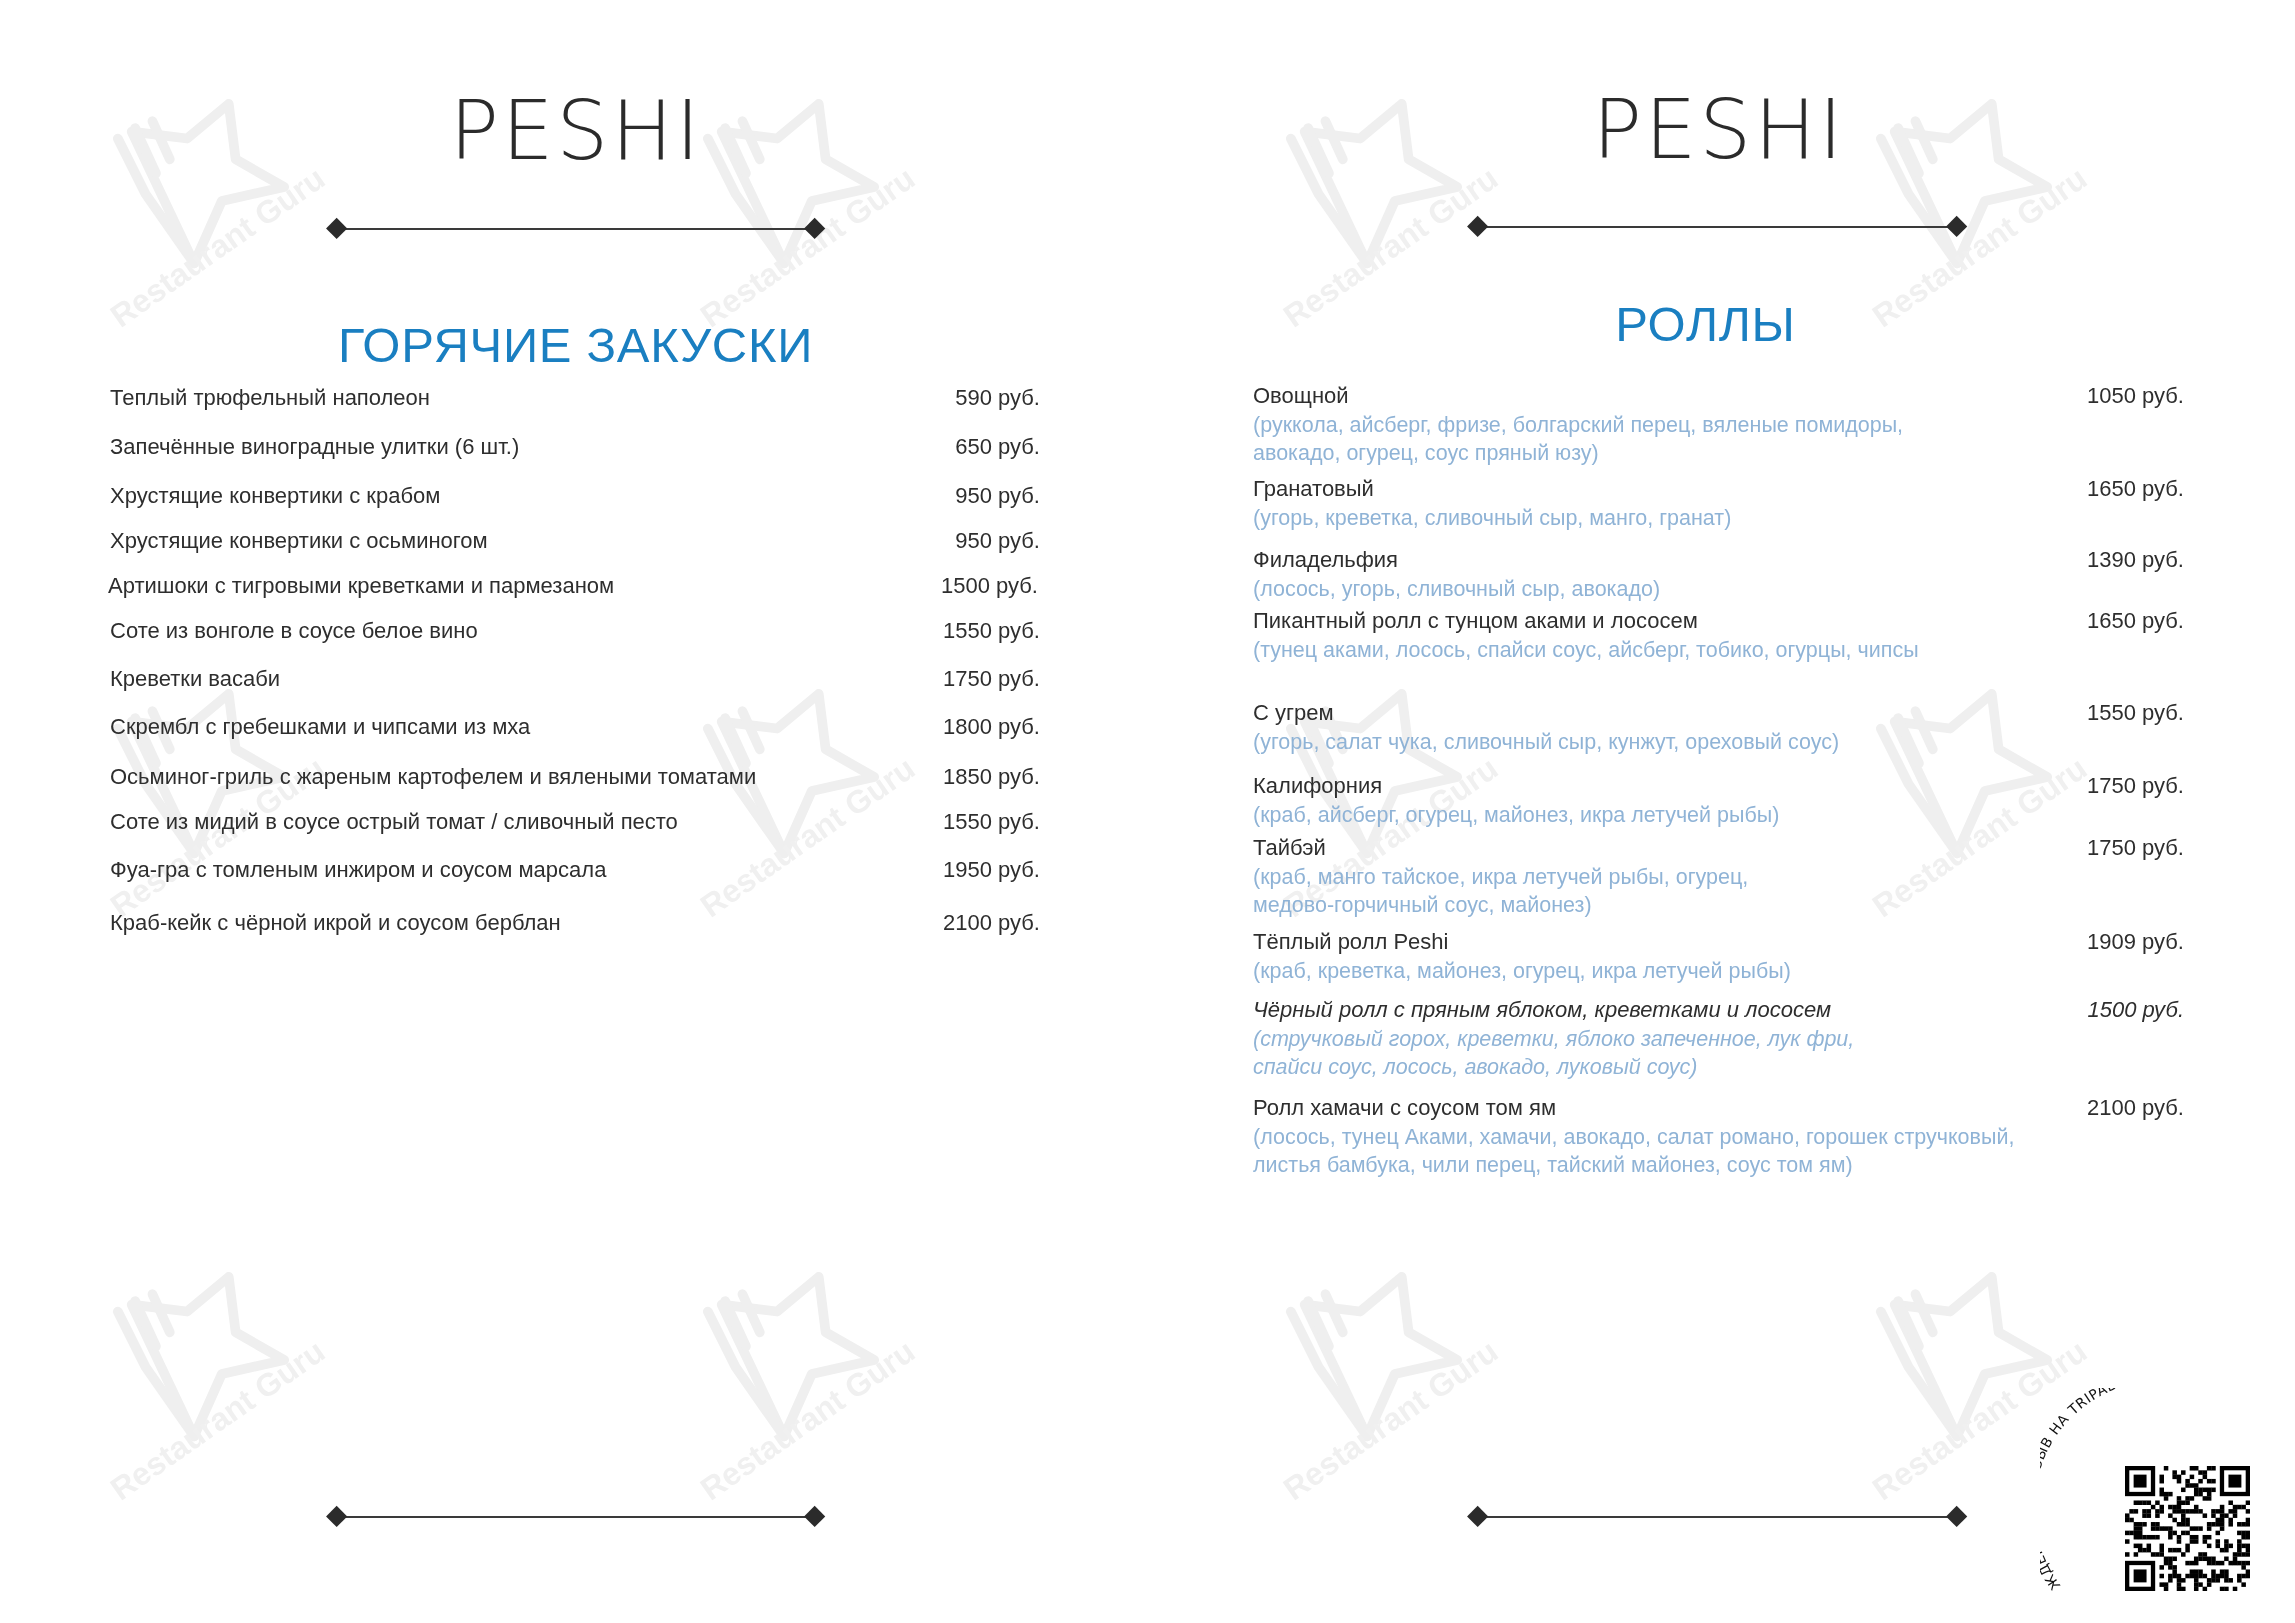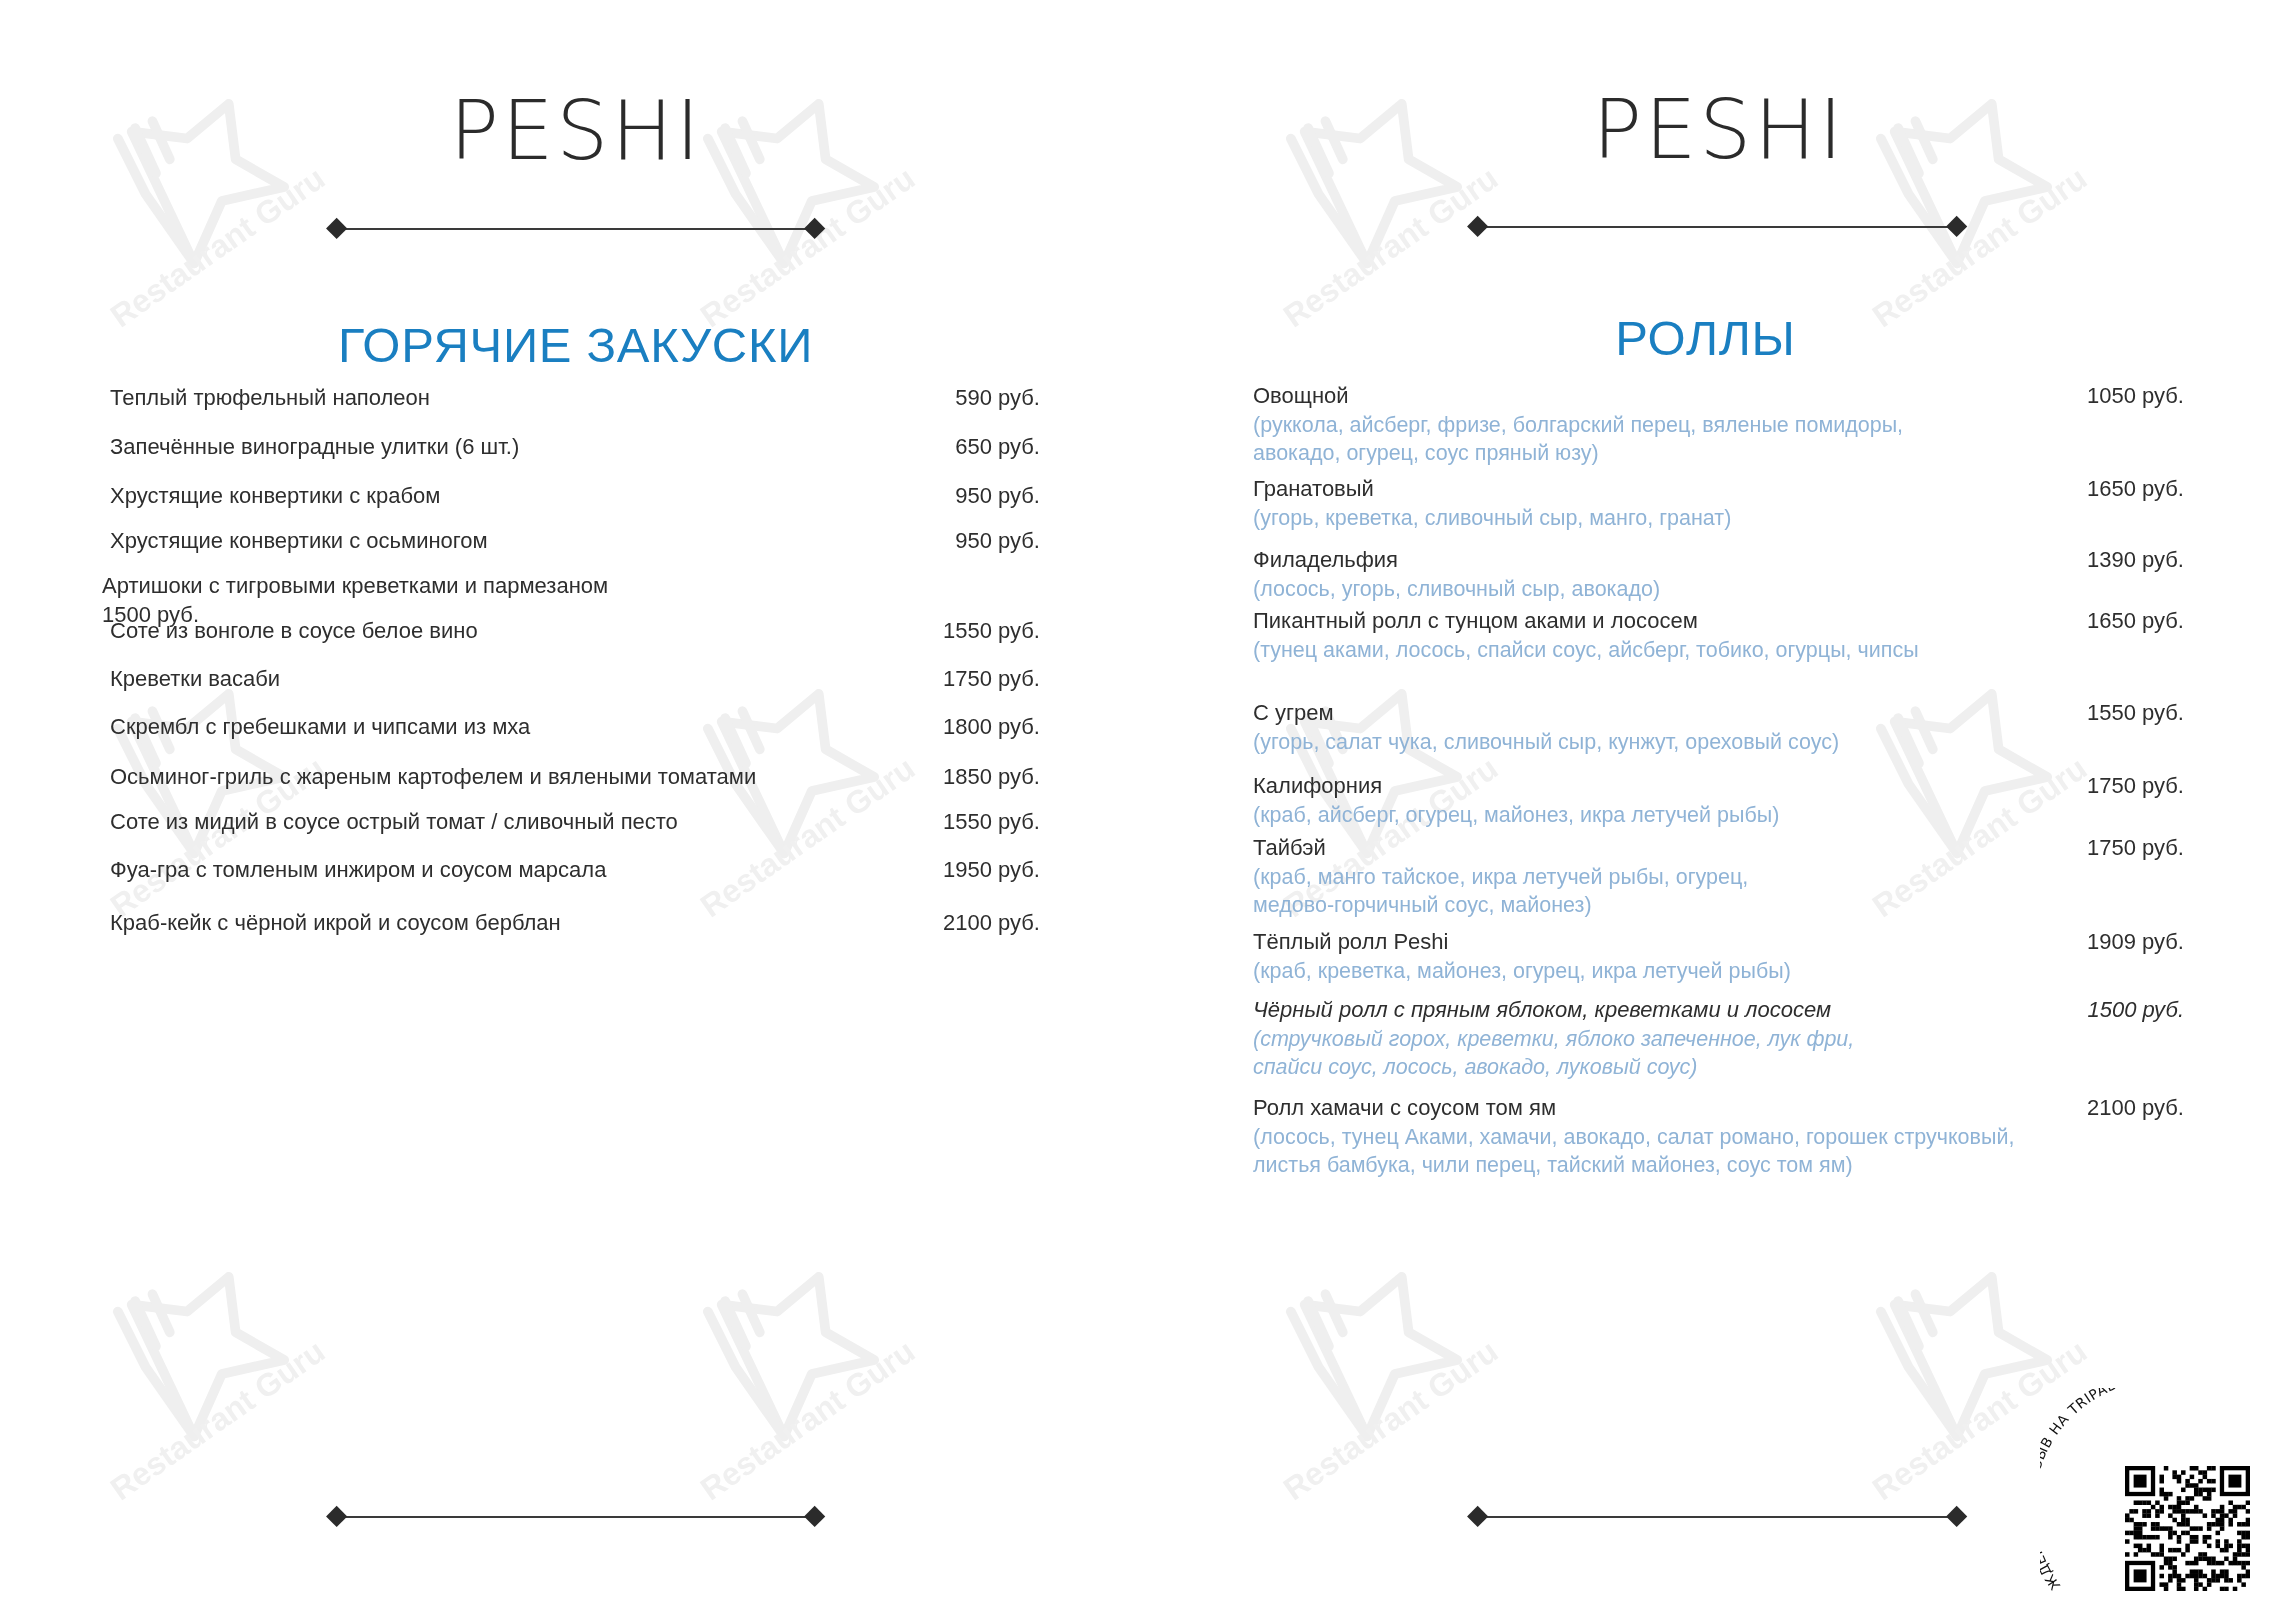--- a/index.html
+++ b/index.html
@@ -130,21 +130,21 @@
       <span class="item-price">650 руб.</span>
     </div>
     <div class="row" style="left: 110px; top: 482px; width: 930px; text-align: right;">
       <span class="item-name">Хрустящие конвертики с крабом</span>
       <span class="item-price">950 руб.</span>
     </div>
     <div class="row" style="left: 110px; top: 527px; width: 930px;">
       <span class="item-name">Хрустящие конвертики с осьминогом</span>
       <span class="item-price">950 руб.</span>
     </div>
-    <div class="row" style="left: 102px; top: 572px; width: 930px; flex-direction: column;">
+    <div class="row" style="left: 108px; top: 572px; width: 930px;">
       <span class="item-name">Артишоки с тигровыми креветками и пармезаном</span>
       <span class="item-price">1500 руб.</span>
     </div>
     <div class="row" style="left: 110px; top: 617px; width: 930px;">
       <span class="item-name">Соте из вонголе в соусе белое вино</span>
       <span class="item-price">1550 руб.</span>
     </div>
     <div class="row" style="left: 110px; top: 665px; width: 930px;">
       <span class="item-name">Креветки васаби</span>
       <span class="item-price">1750 руб.</span>
@@ -178,21 +178,21 @@
 </div>
 
 <div class="logo" style="left:1511px; top:89px;">PESHI</div>
 
 <div>
   <div class="divider" style="left:1478px; top:226px; width:479px;"></div>
   <div class="diamond" style="left:1470px; top:219px;"></div>
   <div class="diamond" style="left:1949px; top:219px;"></div>
 </div>
 
-<div class="section-title" style="left:1428px; top:314px;text-align:center;">РОЛЛЫ</div>
+<div class="section-title" style="left:1428px; top:300px;text-align:center;">РОЛЛЫ</div>
 
 <div id="right-items">
     <div style="position: absolute; left: 1253px; top: 382px; width: 931px;">
       <div style="display: flex; justify-content: space-between;">
         <span class="item-name">Овощной</span>
         <span class="item-price">1050 руб.</span>
       </div>
       <div class="item-desc">(руккола, айсберг, фризе, болгарский перец, вяленые помидоры,</div>
       <div class="item-desc">авокадо, огурец, соус пряный юзу)</div>
     </div>

